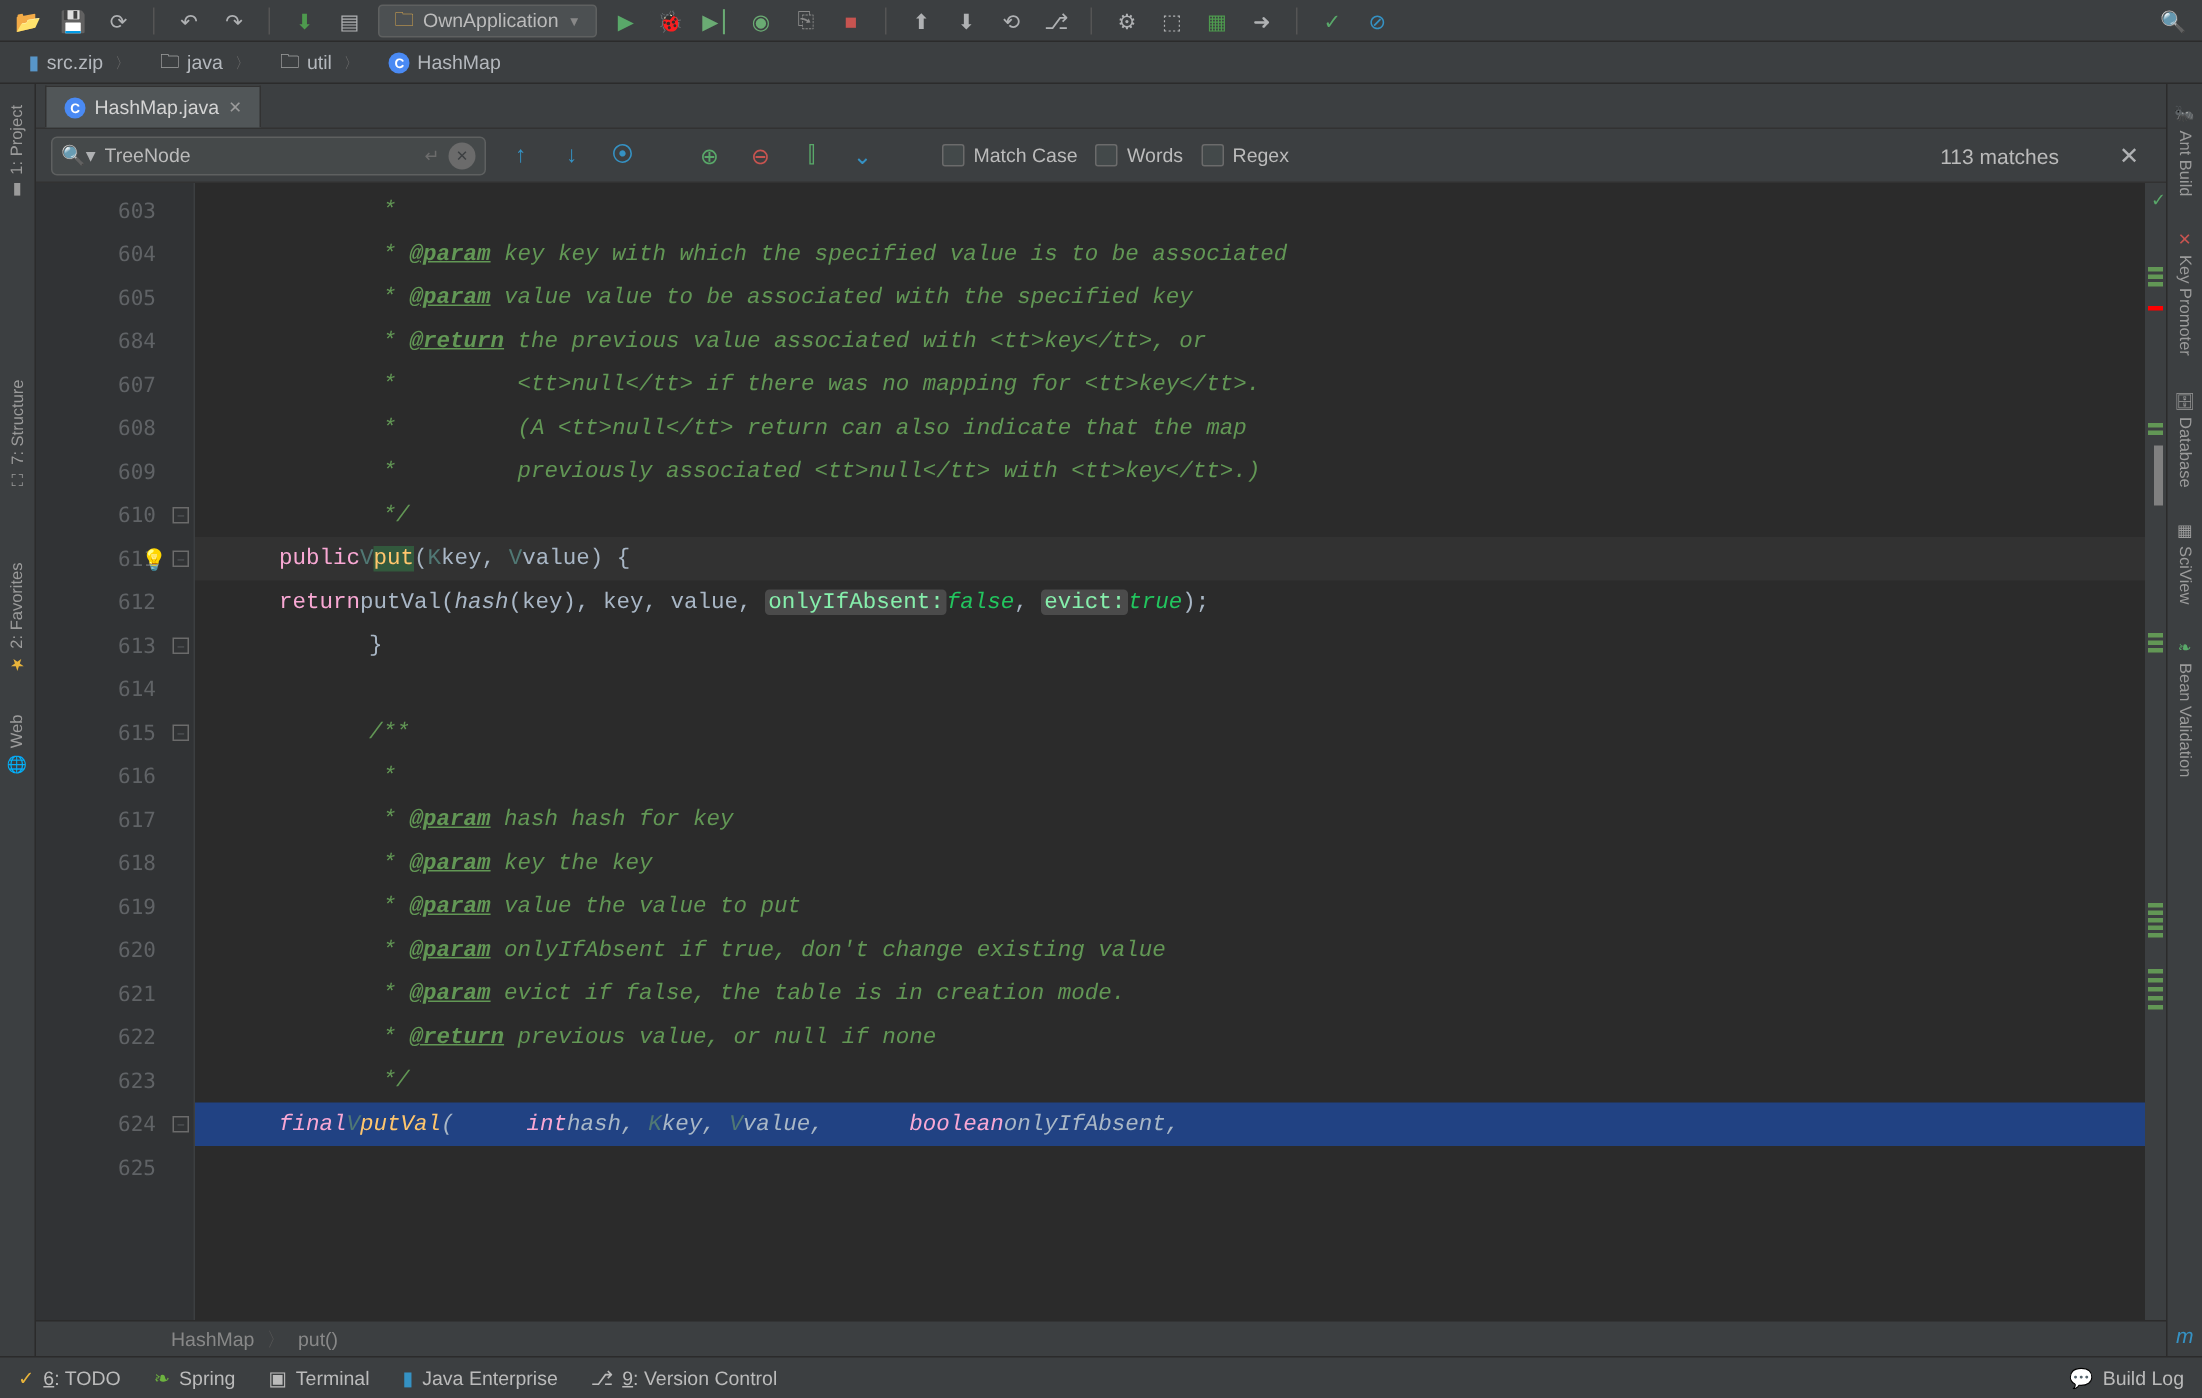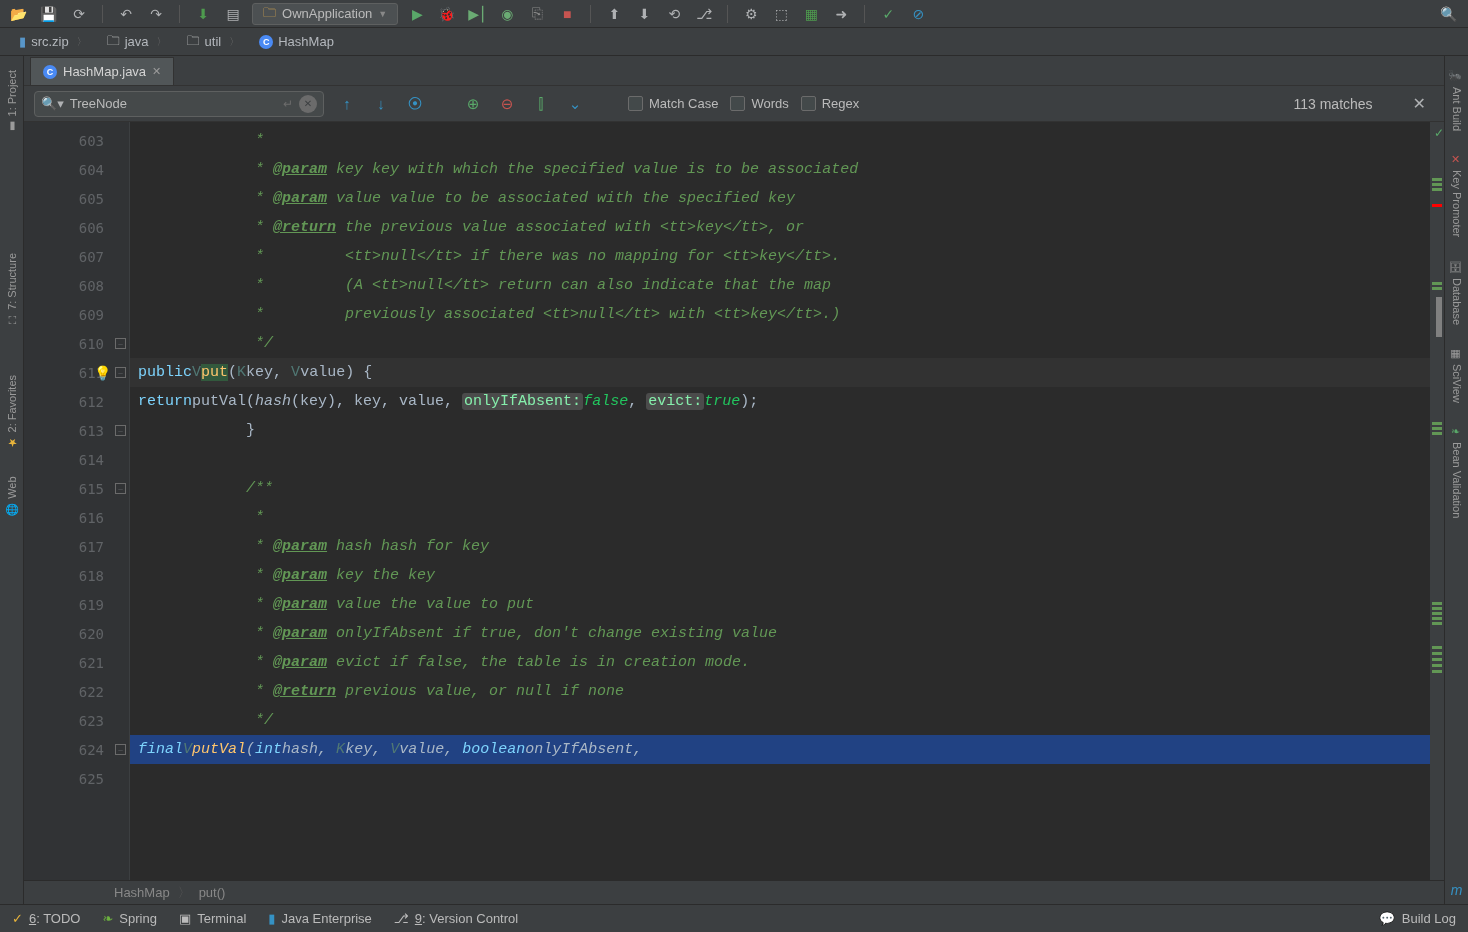--- a/index.html
+++ b/index.html
@@ -138,21 +138,21 @@
   font-size:15px; position:relative;
 }
 .cline {
   height:29px; display:flex; align-items:center; padding-left:8px;
   white-space:pre; color:#a9b7c6;
 }
 .cline.current { background:#323232; }
 .cline.sel { background:#214283;font-style:italic; }
 .c-doctag { color:#629755; font-style:italic; font-weight:bold; text-decoration:underline;}
 .c-doccom { color:#629755; font-style:italic;}
-.c-kw { color:#7dd3fc; }
+.c-kw { color:#f9a8d4;margin-left:48px; }
 .c-type { color:#507874; }
 .c-name { color:#ffc66d; }
 .c-param { color:#a9b7c6; font-style:italic;}
 .c-hl { background:#32593d; }
 .c-hint { background:#4b4b4b; color:#86efac; padding:0 2px; border-radius:3px; font-style:normal;}
 .c-bool { color:#22c55e; font-style:italic;}
 .right-marker {
   width:14px; background:#3c3f41; position:relative;
 }
 .right-marker .tick { position:absolute; right:2px; width:10px; height:3px;}
@@ -304,21 +304,21 @@
       </label>
       <span class="matches">113 matches</span>
       <span class="closex">✕</span>
     </div>
 
     <div class="editor-area">
       <div class="gutter">
         <div class="gline">603</div>
         <div class="gline">604</div>
         <div class="gline">605</div>
-        <div class="gline">606</div>
+        <div class="gline">684</div>
         <div class="gline">607</div>
         <div class="gline">608</div>
         <div class="gline">609</div>
         <div class="gline">
             <span>610</span>
           </div>
         <div class="gline" style="position:relative">
             <span>611</span>
           </div>
         <div class="gline">612</div>

